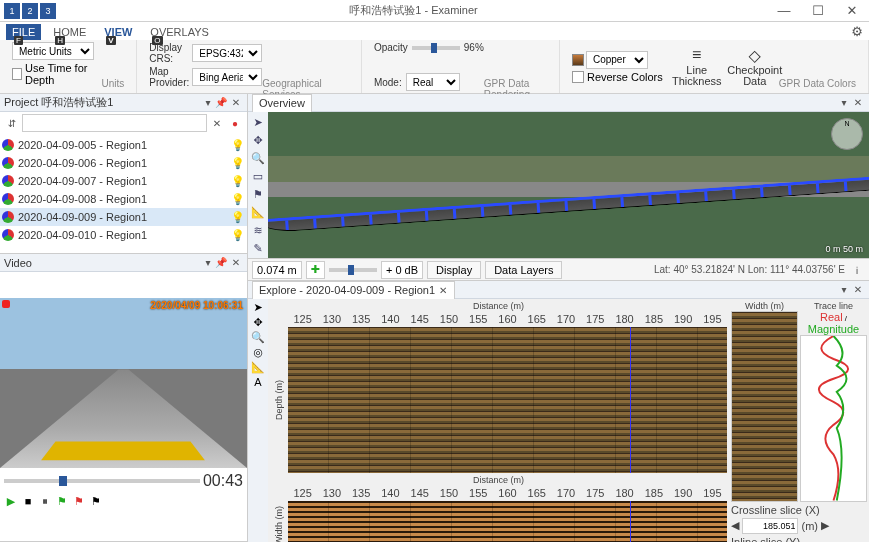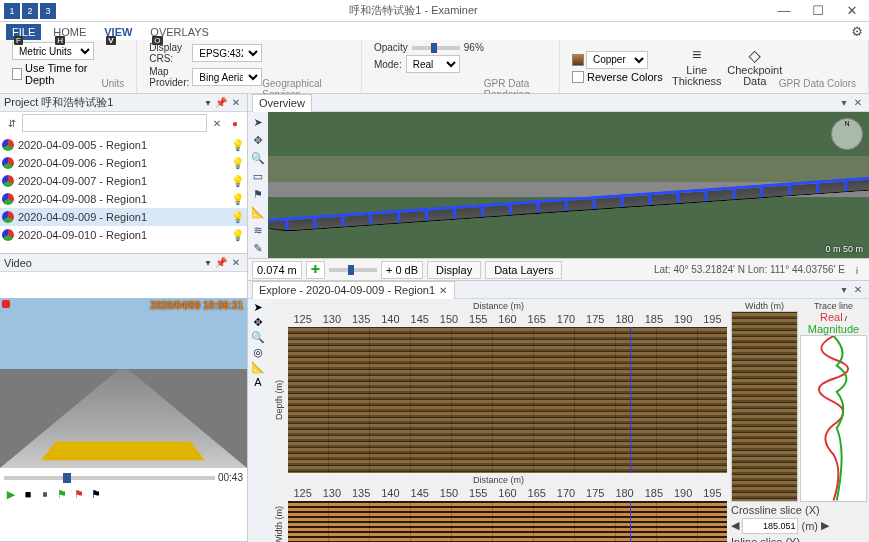--- a/index.html
+++ b/index.html
@@ -46,21 +46,21 @@
 
   .video-body { flex:1; background:#fff; display:flex; flex-direction:column; }
   .video-frame { width:100%; height:170px; background: linear-gradient(#9cc2e0 0 42%, #7a7a7a 42% 100%); position:relative; }
   .video-frame .road { position:absolute; bottom:0; left:0; right:0; height:58%; background: linear-gradient(#888 0%, #aaa 60%, #ccc 100%); clip-path: polygon(48% 0,52% 0,100% 100%,0 100%);}
   .video-frame .ts { position:absolute; top:2px; right:4px; color:#ff7a00; font-size:10px; font-weight:bold; text-shadow:0 0 2px #000;}
   .video-frame .rec { position:absolute; top:2px; left:2px; width:8px; height:8px; background:#e22; border-radius:2px;}
   .video-frame .bumper { position:absolute; bottom:6px; left:20%; width:60%; height:24px; background:#e0b400; transform: perspective(80px) rotateX(40deg); }
   .video-ctrl { display:flex; align-items:center; gap:3px; padding:4px;}
   .video-ctrl .slider { flex:1; height:4px; background:#ccc; position:relative;}
   .video-ctrl .slider::after{content:"";position:absolute;left:28%;top:-3px;width:8px;height:10px;background:#2a579a;}
-  .video-ctrl .time { font-size:10px; color:#333;}
+  .video-ctrl .time { font-size:16px; color:#333;}
   .vbtns { display:flex; gap:3px; padding:0 4px 4px;}
   .vbtn { width:14px; height:14px; display:flex; align-items:center; justify-content:center; font-size:11px;}
 
   .rightcol { flex:1; display:flex; flex-direction:column; }
   .map-panel { height:210px; display:flex; flex-direction:column; border-bottom:1px solid #ccc;}
   .map-body { flex:1; display:flex; }
   .map-tools { width:20px; background:#eef2f7; display:flex; flex-direction:column; align-items:center; gap:2px; padding:2px 0;}
   .map-tools .mt { width:16px; height:16px; display:flex; align-items:center; justify-content:center; font-size:11px; color:#446;}
   .map-canvas { flex:1; background: linear-gradient(#4a6a4a 0 30%, #6a7a5a 30% 48%, #888 48% 58%, #4a6a4a 58% 100%); position:relative; overflow:hidden;}
   .map-canvas .roadline { position:absolute; top:44%; left:-2%; right:-2%; height:14px; border-top:3px solid #2a4aff; border-bottom:1px solid #000; background: repeating-linear-gradient(90deg,#2a4aff 0 3px,transparent 3px 28px), linear-gradient(#444,#555); border-radius: 0 0 0 120px / 0 0 0 40px; transform: rotate(-4deg); transform-origin: right center;}
@@ -141,21 +141,21 @@
         <select class="rsel" style="width:70px"><option>EPSG:4326</option></select>
       </div>
       <div style="display:flex;gap:3px;align-items:center">
         <span class="rlbl">Map Provider:</span>
         <select class="rsel" style="width:70px"><option>Bing Aerial</option></select>
       </div>
     </div>
     <div class="label">Geographical Services</div>
   </div>
   <div class="ribbon-group">
-    <div class="body" style="flex-direction:column;align-items:flex-start;gap:2px">
+    <div class="body" style="flex-direction:column;align-items:flex-start;gap:20px">
       <div style="display:flex;gap:4px;align-items:center">
         <span class="rlbl">Opacity</span>
         <div class="mini-slider"></div>
         <span class="rlbl">96%</span>
       </div>
       <div style="display:flex;gap:4px;align-items:center">
         <span class="rlbl">Mode:</span>
         <select class="rsel" style="width:54px"><option>Real</option></select>
       </div>
     </div>

